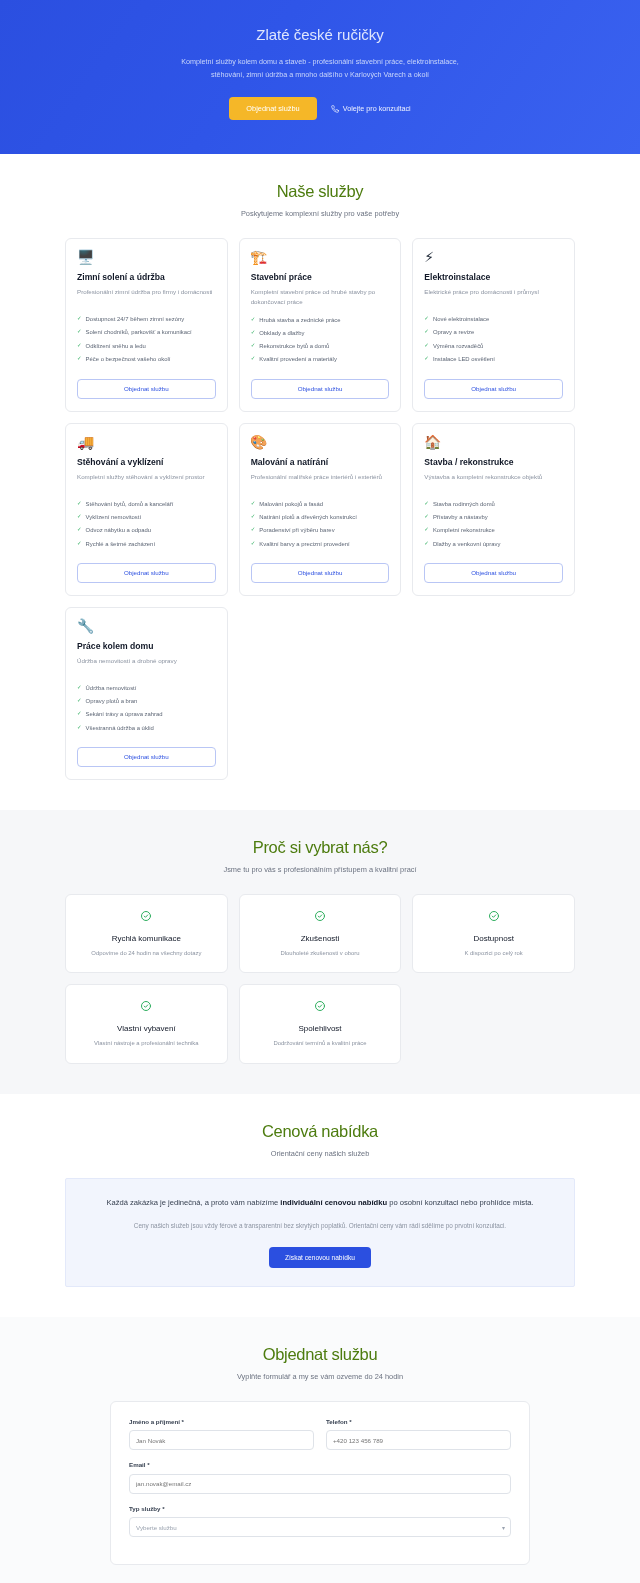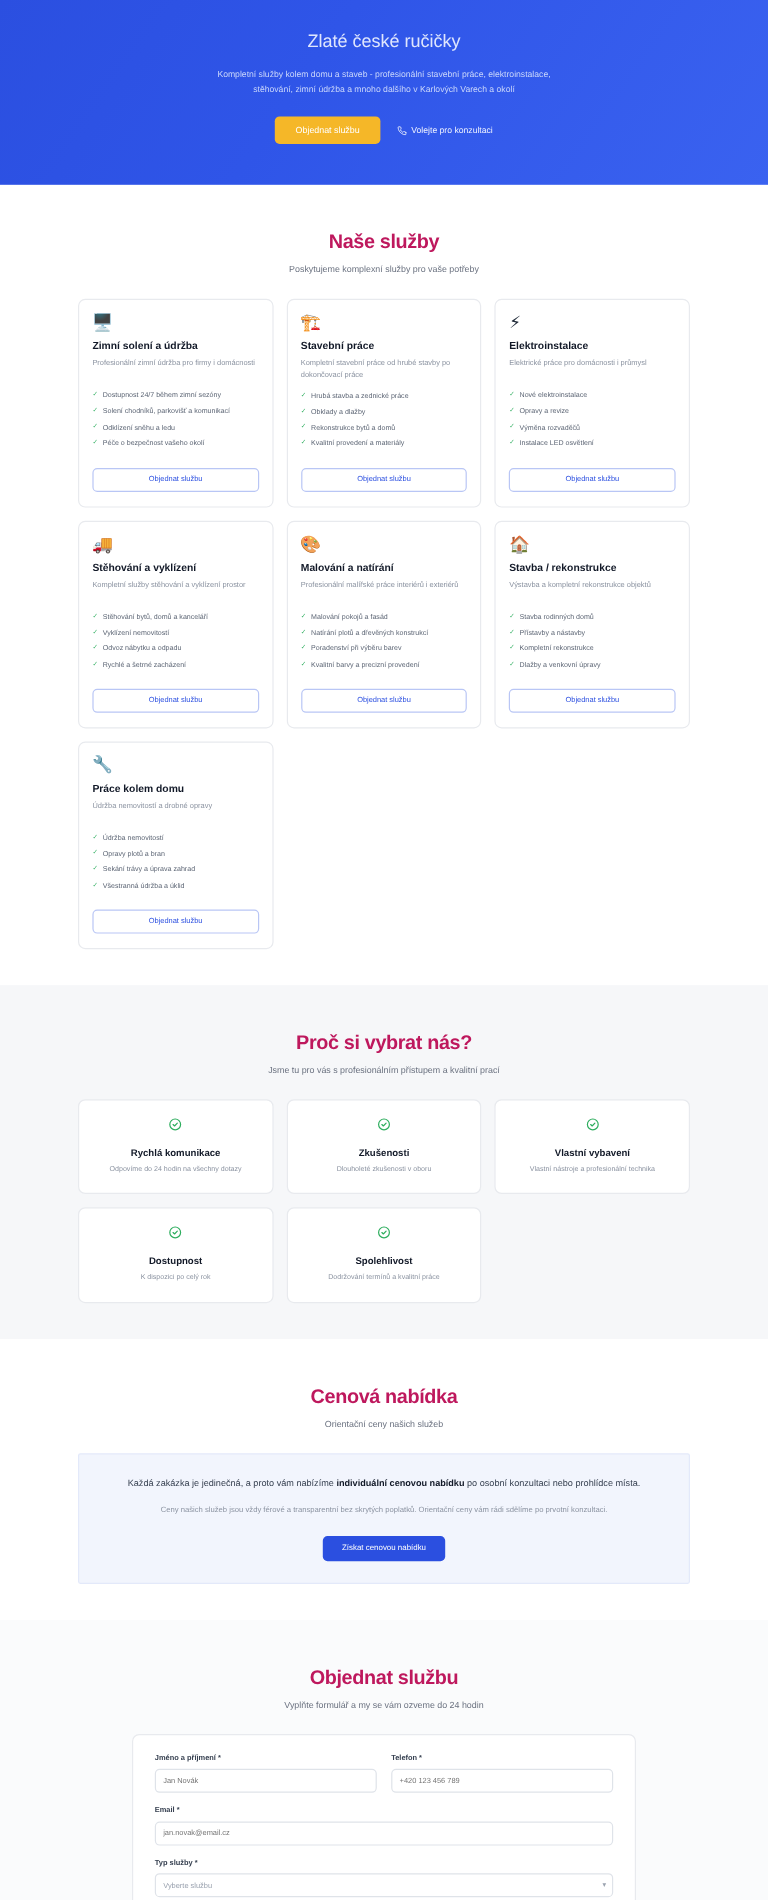--- a/index.html
+++ b/index.html
@@ -64,24 +64,23 @@
     color: #eef2ff;
     cursor: pointer;
   }
   .hero-phone svg { width: 8px; height: 8px; display:block; }
 
   
   .section { padding: 28px 65px 30px; }
   .section-title {
     text-align: center;
     font-size: 16.5px;
-    font-weight: 700;
-    color: #be185d;
+    font-weight: 400;
+    color: #4d7c0f;
     letter-spacing: -0.3px;
-    margin-top: 11px;
   }
   .section-sub {
     text-align: center;
     font-size: 7.4px;
     color: #6b7280;
     margin-top: 8px;
     margin-bottom: 20px;
   }
   .bg-white { background: #ffffff; }
   .bg-grey  { background: #f6f7f9; }
@@ -155,21 +154,21 @@
     background: #fff;
     border: 1px solid #e8eaee;
     border-radius: 6px;
     padding: 13px 10px 14px;
     text-align: center;
   }
   .why-ico { margin-bottom: 8px; }
   .why-ico svg { width: 12px; height: 12px; display: inline-block; }
   .why-title {
     font-size: 8px;
-    font-weight: 700;
+    font-weight: 400;
     color: #111827;
     margin-bottom: 6px;
   }
   .why-desc {
     font-size: 5.9px;
     color: #8b93a1;
     line-height: 1.6;
   }
 
   
@@ -462,30 +461,30 @@
             <path d="M8.5 12.2l2.4 2.4 4.6-4.8"></path>
           </svg></div>
      <div class="why-title">Zkušenosti</div>
      <div class="why-desc">Dlouholeté zkušenosti v oboru</div>
       </div>
       <div class="why-card">
         <div class="why-ico"><svg viewBox="0 0 24 24" fill="none" stroke="#2fae5f" stroke-width="2" stroke-linecap="round" stroke-linejoin="round">
             <circle cx="12" cy="12" r="9"></circle>
             <path d="M8.5 12.2l2.4 2.4 4.6-4.8"></path>
           </svg></div>
-     <div class="why-title">Vlastní vybavení</div>
-     <div class="why-desc">Vlastní nástroje a profesionální technika</div>
+     <div class="why-title">Dostupnost</div>
+     <div class="why-desc">K dispozici po celý rok</div>
       </div>
       <div class="why-card">
         <div class="why-ico"><svg viewBox="0 0 24 24" fill="none" stroke="#2fae5f" stroke-width="2" stroke-linecap="round" stroke-linejoin="round">
             <circle cx="12" cy="12" r="9"></circle>
             <path d="M8.5 12.2l2.4 2.4 4.6-4.8"></path>
           </svg></div>
-     <div class="why-title">Dostupnost</div>
-     <div class="why-desc">K dispozici po celý rok</div>
+     <div class="why-title">Vlastní vybavení</div>
+     <div class="why-desc">Vlastní nástroje a profesionální technika</div>
       </div>
       <div class="why-card">
         <div class="why-ico"><svg viewBox="0 0 24 24" fill="none" stroke="#2fae5f" stroke-width="2" stroke-linecap="round" stroke-linejoin="round">
             <circle cx="12" cy="12" r="9"></circle>
             <path d="M8.5 12.2l2.4 2.4 4.6-4.8"></path>
           </svg></div>
      <div class="why-title">Spolehlivost</div>
      <div class="why-desc">Dodržování termínů a kvalitní práce</div>
       </div>
     </div>

